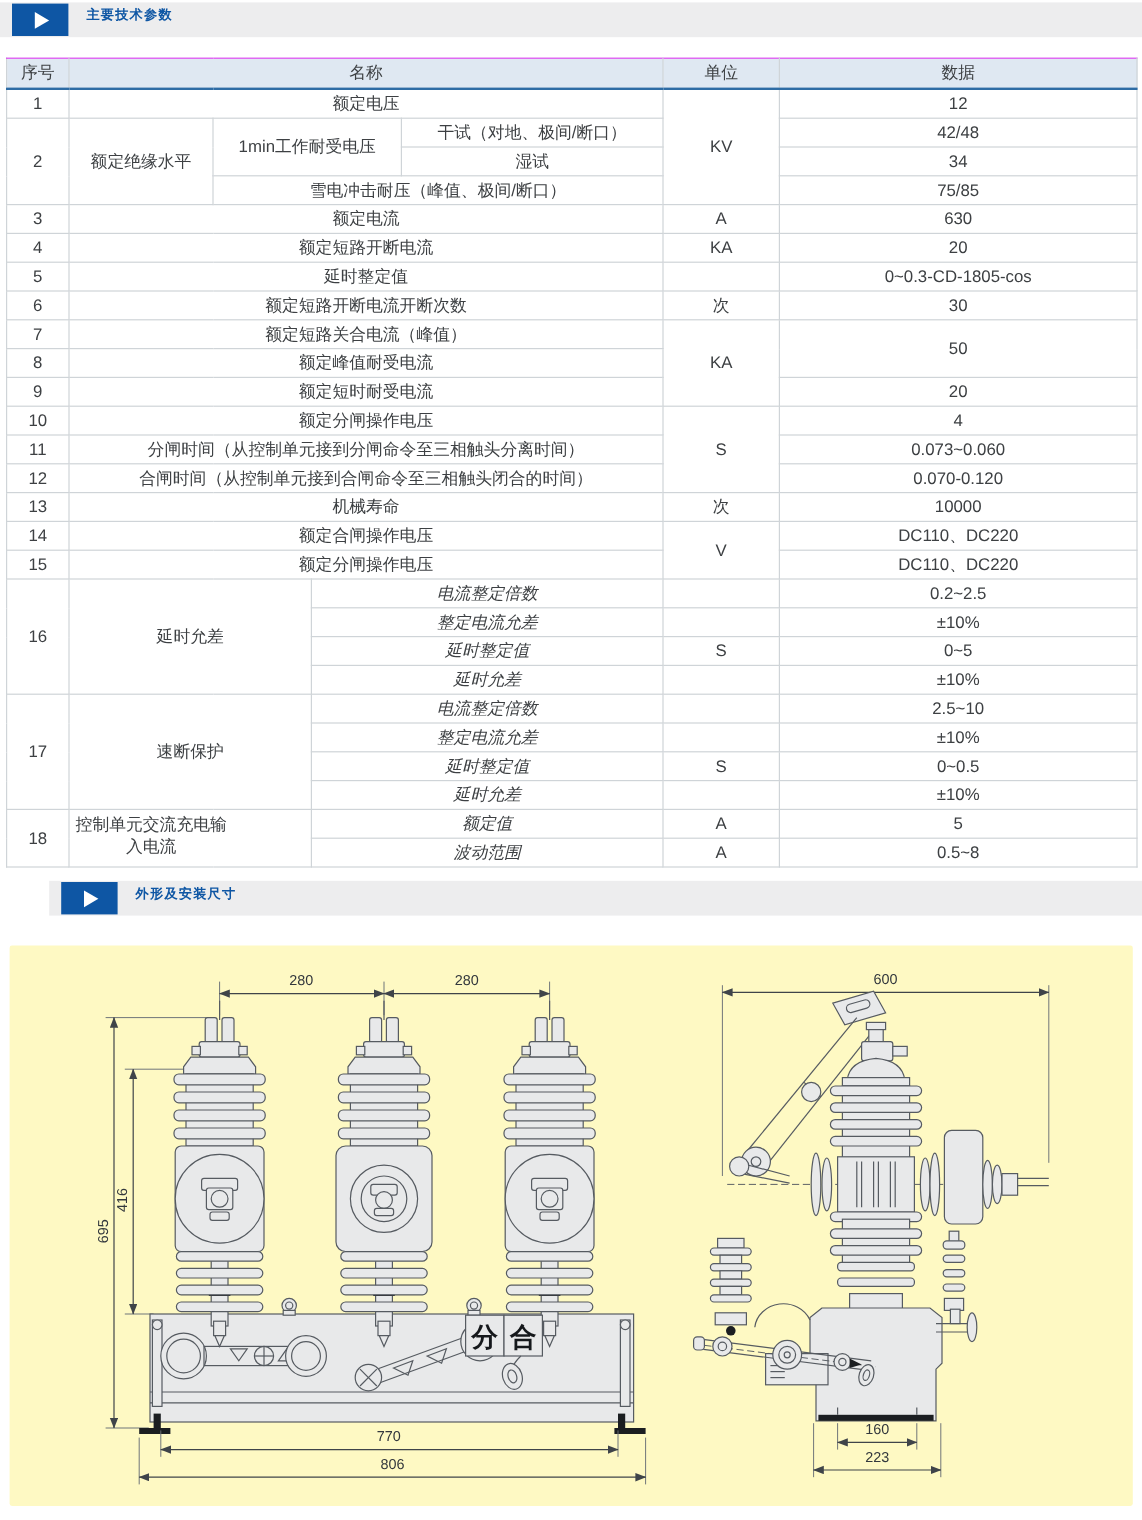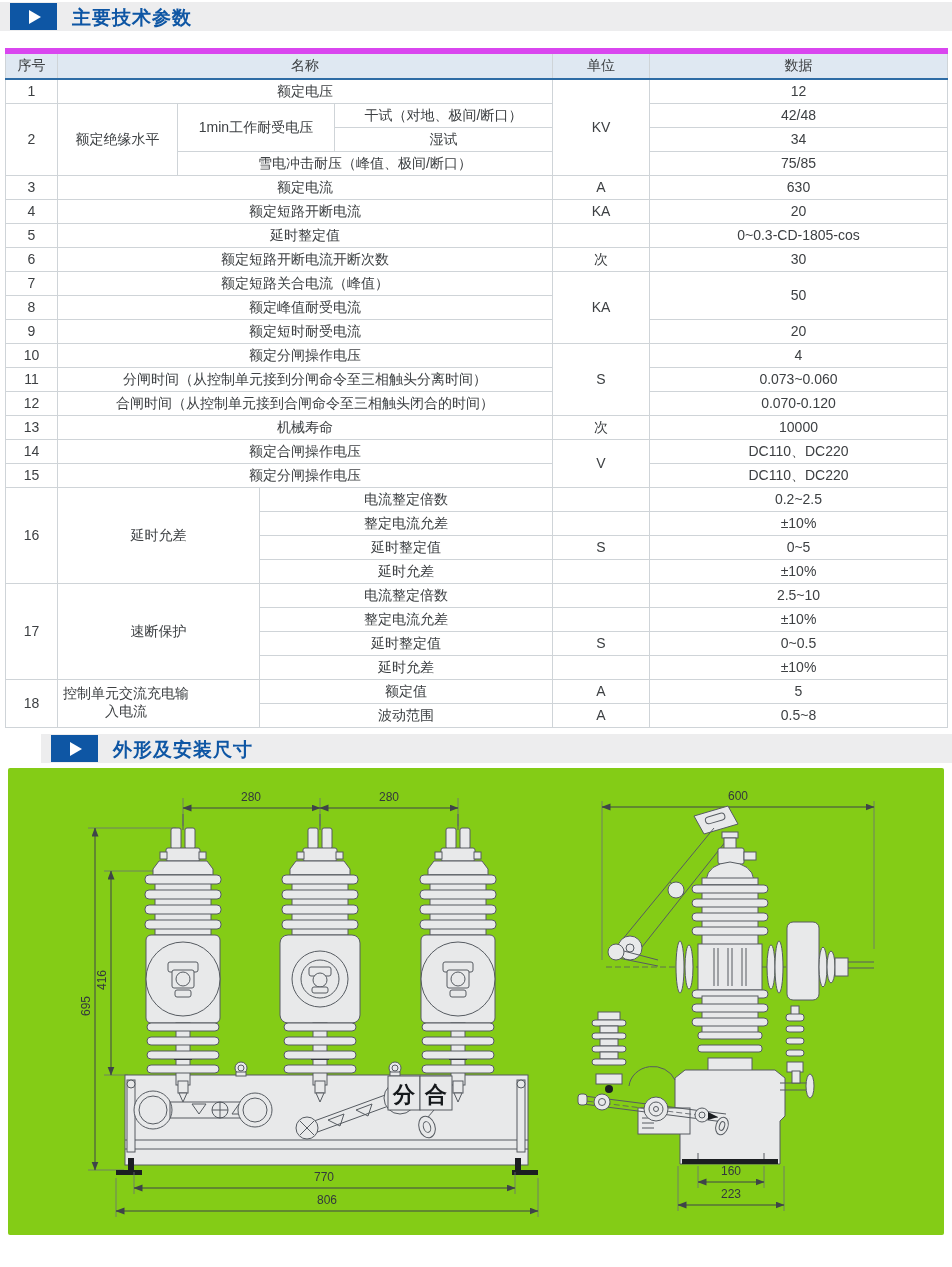--- a/index.html
+++ b/index.html
@@ -3,31 +3,31 @@
 <meta charset="utf-8">
 <style>
   html,body{margin:0;padding:0;}
   body{width:952px;height:1267px;position:relative;background:#fff;
        font-family:"Liberation Sans",sans-serif;color:#3d4043;overflow:hidden;}
   .section-header{position:absolute;left:0;width:952px;height:29px;background:#ededee;}
   .sh1{top:2px;} .sh2{top:734px;margin-left:41px;}
   .sh-box{position:absolute;left:10px;top:1px;width:47px;height:27px;background:#0e56a4;
           display:flex;align-items:center;justify-content:center;}
   .sh-tri{width:0;height:0;border-left:12px solid #fff;border-top:7px solid transparent;border-bottom:7px solid transparent;margin-left:3px;}
-  .sh-title{position:absolute;left:72px;top:3px;font-size:19px;font-weight:bold;color:#0e56a4;letter-spacing:1px;}
+  .sh-title{position:absolute;left:72px;top:3px;font-size:11px;font-weight:bold;color:#0e56a4;letter-spacing:1px;}
   table.spec{position:absolute;left:5px;top:48px;width:942px;border-collapse:collapse;table-layout:fixed;}
   .spec th,.spec td{border:1px solid #cfd4d8;font-size:14px;font-weight:normal;
        height:21px;padding:1px 3px;text-align:center;color:#3d4043;line-height:1.25;}
-  .spec thead th{background:#dfe8f2;border-bottom:2px solid #2e6ca5;border-top:6px solid #d946ef;height:22px;}
+  .spec thead th{background:#dfe8f2;border-bottom:2px solid #2e6ca5;border-top:1px solid #d946ef;height:22px;}
   .name-l{text-align:left;padding-left:20px;margin-top:32px;}
   .name-l1{text-align:left;padding-left:52px;}
   .grp{text-align:left;padding-left:26px;}
   .grp div{width:130px;font-family:Liberation Mono, monospace;}
-  .sub{text-align:left;padding-left:32px;}
-  .panel{position:absolute;left:8px;top:768px;width:936px;height:467px;background:#84cc16;border-radius:2px;}
+  .sub{text-align:left;padding-left:32px;font-style:italic;}
+  .panel{position:absolute;left:8px;top:788px;width:936px;height:467px;background:#fef9c3;border-radius:2px;}
   svg text{font-family:"Liberation Sans",sans-serif;}
   .ln{fill:none;stroke:#565b61;stroke-width:1;}
   .bgf{fill:#e8e9ea;stroke:#565b61;stroke-width:1;}
   .fb{fill:#1b1e21;stroke:none;}
   .ext{stroke:#6a7076;stroke-width:0.8;fill:none;}
   .dim{stroke:#3f4449;stroke-width:1;fill:none;marker-start:url(#arr);marker-end:url(#arr);}
   .dimtxt{font-size:12px;fill:#33383d;}
   .dash{fill:none;stroke:#565b61;stroke-width:0.8;stroke-dasharray:6 3;}
   .bigzh{font-size:22px;font-weight:bold;fill:#15181b;}
 </style>

